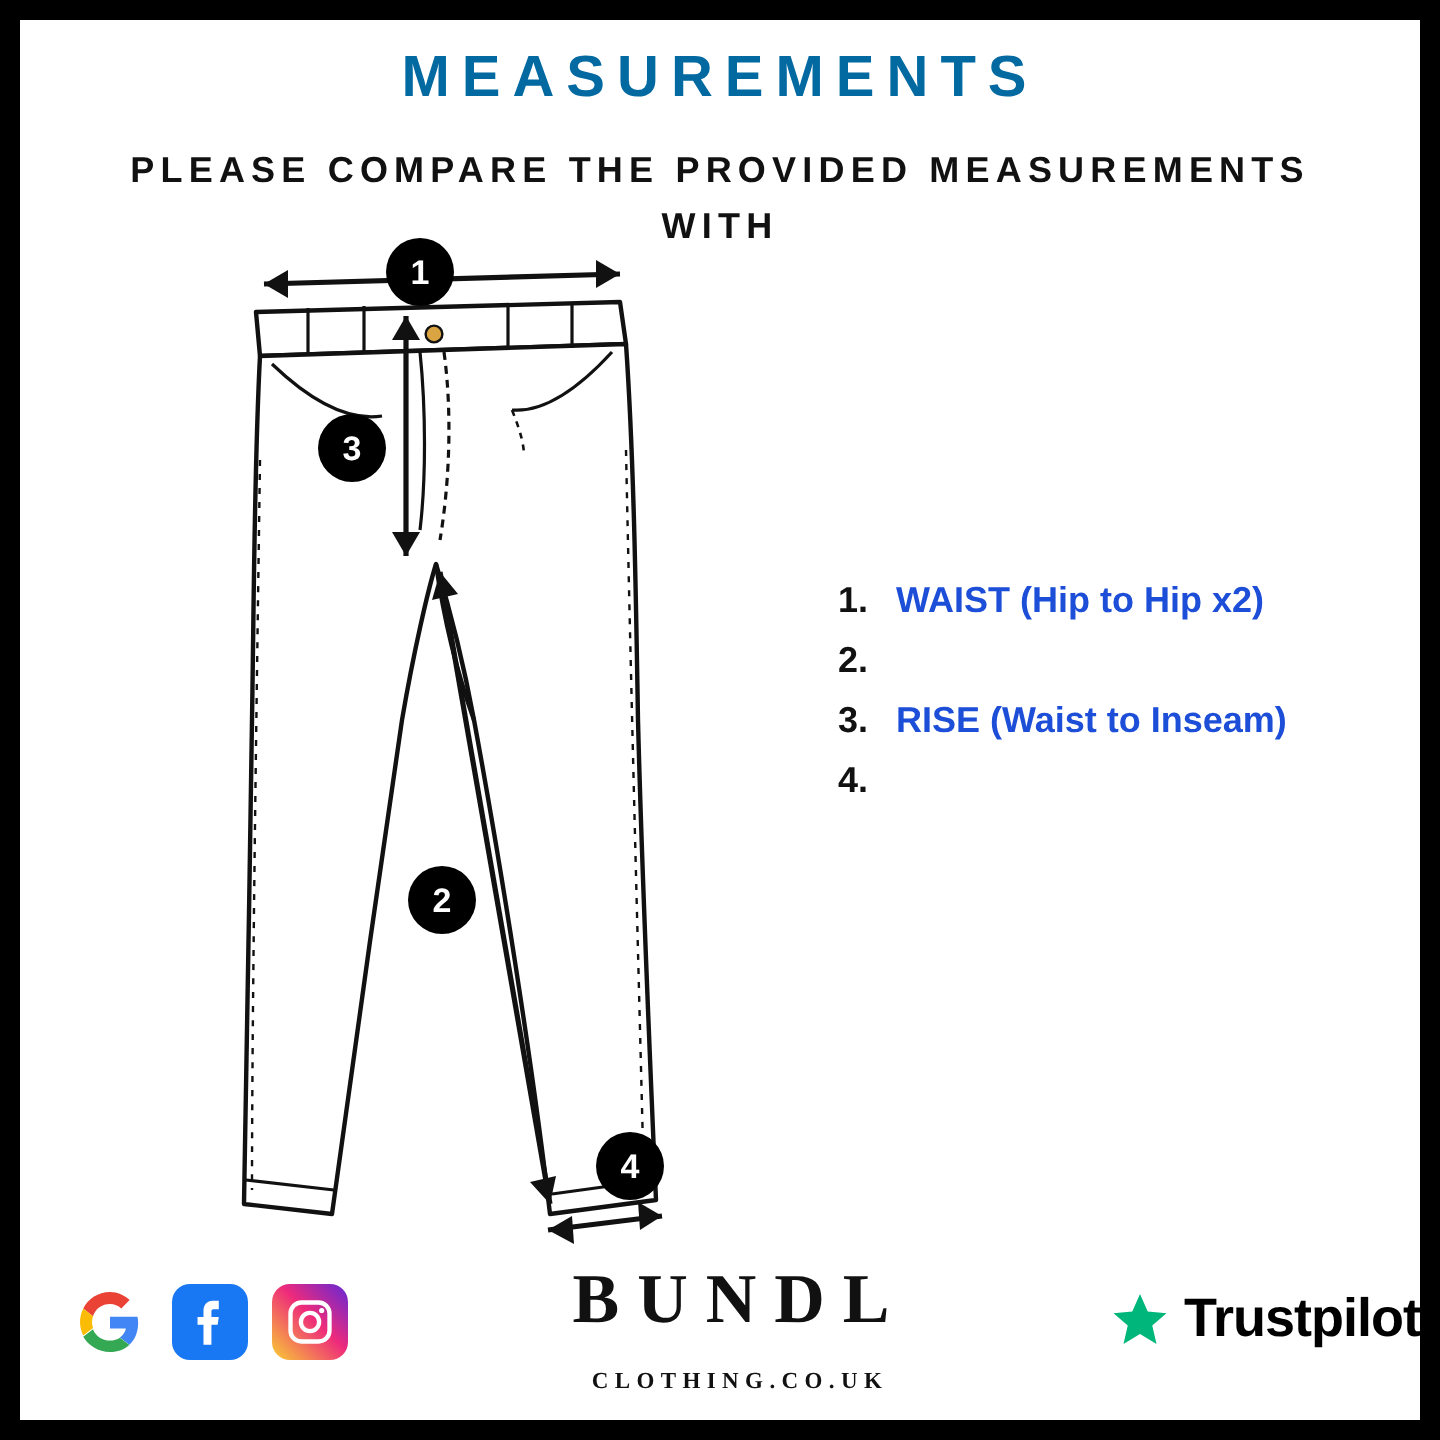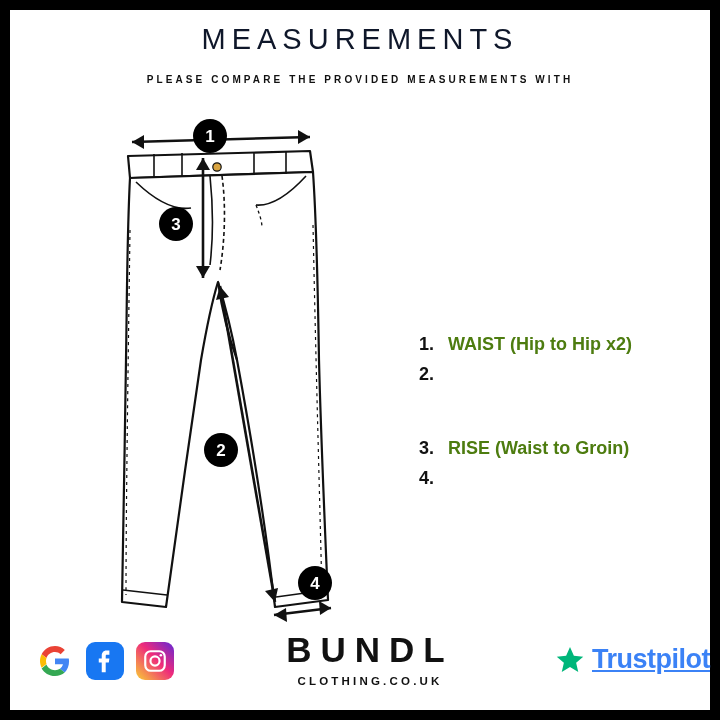--- a/index.html
+++ b/index.html
@@ -24,28 +24,28 @@
   
   .header {
     position: absolute;
     left: 0;
     top: 14px;
     width: 700px;
     text-align: center;
   }
   .title {
     font-size: 29px;
-    font-weight: normal;
+    font-weight: bold;
     letter-spacing: 6px;
-    color: #0f172a;
+    color: #0369a1;
     margin: 0 0 6px 0;
     line-height: 1.1;
   }
   .subtitle {
-    font-size: 10px;
+    font-size: 18px;
     font-weight: bold;
     letter-spacing: 3.1px;
     color: #111111;
     line-height: 1.55;
     margin: 16px auto;
     width: 640px;
   }
   
   .diagram {
     position: absolute;
@@ -92,23 +92,22 @@
     flex: 0 0 28px;
     text-align: right;
     font-size: 18px;
     font-weight: bold;
     color: #111111;
   }
   .legend-text {
     padding-left: 14px;
     font-size: 18px;
     font-weight: bold;
-    color: #4d7c0f;
+    color: #1d4ed8;
     white-space: nowrap;
-    margin-top: 44px;
   }
   
   .footer {
     position: absolute;
     left: 10px;
     bottom: 8px;
     width: 700px;
     height: 74px;
   }
   .socials {
@@ -137,49 +136,49 @@
   .social.instagram {
     background: linear-gradient(45deg,#F9CE34,#EE2A7B 55%,#6228D7);
     color: #ffffff;
   }
   .brand {
     position: absolute;
     left: 0;
     right: 0;
     top: 4px;
     text-align: center;
+    font-family: Liberation Serif, serif;
   }
   .brand-name {
     font-size: 35px;
     font-weight: bold;
     letter-spacing: 9px;
     color: #111111;
     line-height: 1;
   }
   .brand-sub {
     font-size: 11.5px;
     font-weight: bold;
     letter-spacing: 3.2px;
     color: #111111;
-    margin-top: 8px;
+    margin-top: 18px;
   }
   .trustpilot {
     position: absolute;
     right: 10px;
     top: 16px;
     display: flex;
     align-items: center;
     gap: 7px;
   }
   .tp-name {
     font-size: 27px;
     font-weight: bold;
     letter-spacing: -0.5px;
-    color: #3b82f6;
-    text-decoration: underline;
+    color: #000000;
   }
 </style>
 </head>
 <body>
 
 <div class="frame">
 
   <div class="header">
     <div class="title">MEASUREMENTS</div>
     <div class="subtitle">
@@ -256,21 +255,21 @@
   <div class="legend">
     <div class="legend-row">
       <span class="legend-num">1.</span>
       <span class="legend-text">WAIST (Hip to Hip x2)</span>
     </div>
     <div class="legend-row">
       <span class="legend-num">2.</span>
     </div>
     <div class="legend-row">
       <span class="legend-num">3.</span>
-      <span class="legend-text">RISE (Waist to Groin)</span>
+      <span class="legend-text">RISE (Waist to Inseam)</span>
     </div>
     <div class="legend-row">
       <span class="legend-num">4.</span>
     </div>
   </div>
 
   <div class="footer">
     <div class="socials">
       <div class="social google">
         <svg width="30" height="30" viewBox="0 0 48 48">

